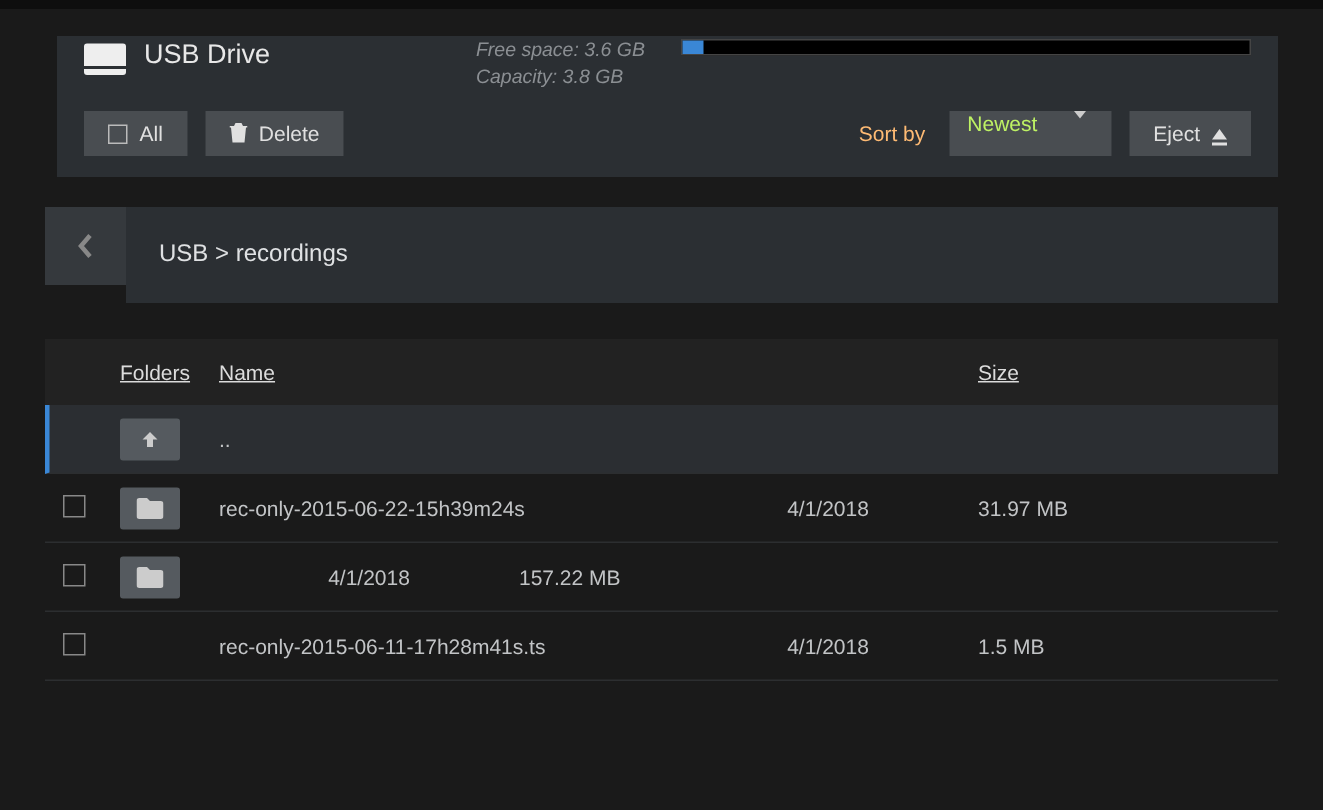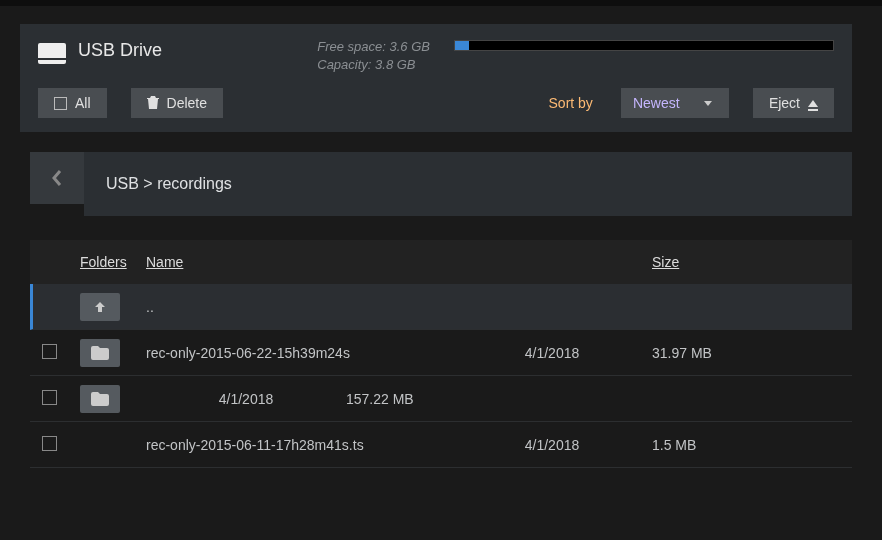--- a/index.html
+++ b/index.html
@@ -13,23 +13,23 @@
     overflow: hidden;
   }
   .topbar {
     height: 6px;
     background: #0e0e0e;
   }
   .main {
     padding: 0 0 0 0;
   }
   .header-card {
-    margin: 18px 30px 0 20px;
+    margin: 18px 30px 0 38px;
     background: #2b2f33;
-    padding: 14px 18px 14px 18px;
+    padding: 0 18px 14px 18px;
   }
   .header-top {
     display: flex;
     align-items: flex-start;
     gap: 12px;
   }
   .drive-icon {
     width: 28px;
     height: 24px;
     display: flex;
@@ -74,21 +74,21 @@
     position: absolute;
     left: 0;
     top: 0;
     bottom: 0;
     width: 14px;
     background: #3a87d6;
   }
   .header-controls {
     display: flex;
     align-items: center;
-    gap: 24px;
+    gap: 12px;
     margin-top: 14px;
   }
   .btn {
     background: #494d51;
     border: none;
     color: #e0e0e0;
     padding: 0 16px;
     height: 30px;
     display: inline-flex;
     align-items: center;
@@ -104,25 +104,25 @@
   }
   .spacer { flex: 1; }
   .sort-label {
     color: #fdba74;
     font-size: 14px;
     margin-right: 4px;
   }
   .select {
     background: #494d51;
     border: none;
-    color: #c4b5fd;
+    color: #bef264;
     height: 30px;
     padding: 0 12px;
     display: inline-flex;
-    align-items: center;
+    align-items: flex-start;
     gap: 24px;
     cursor: pointer;
     min-width: 108px;
   }
   .caret-down {
     width: 0; height: 0;
     border-left: 4px solid transparent;
     border-right: 4px solid transparent;
     border-top: 5px solid #ccc;
   }

